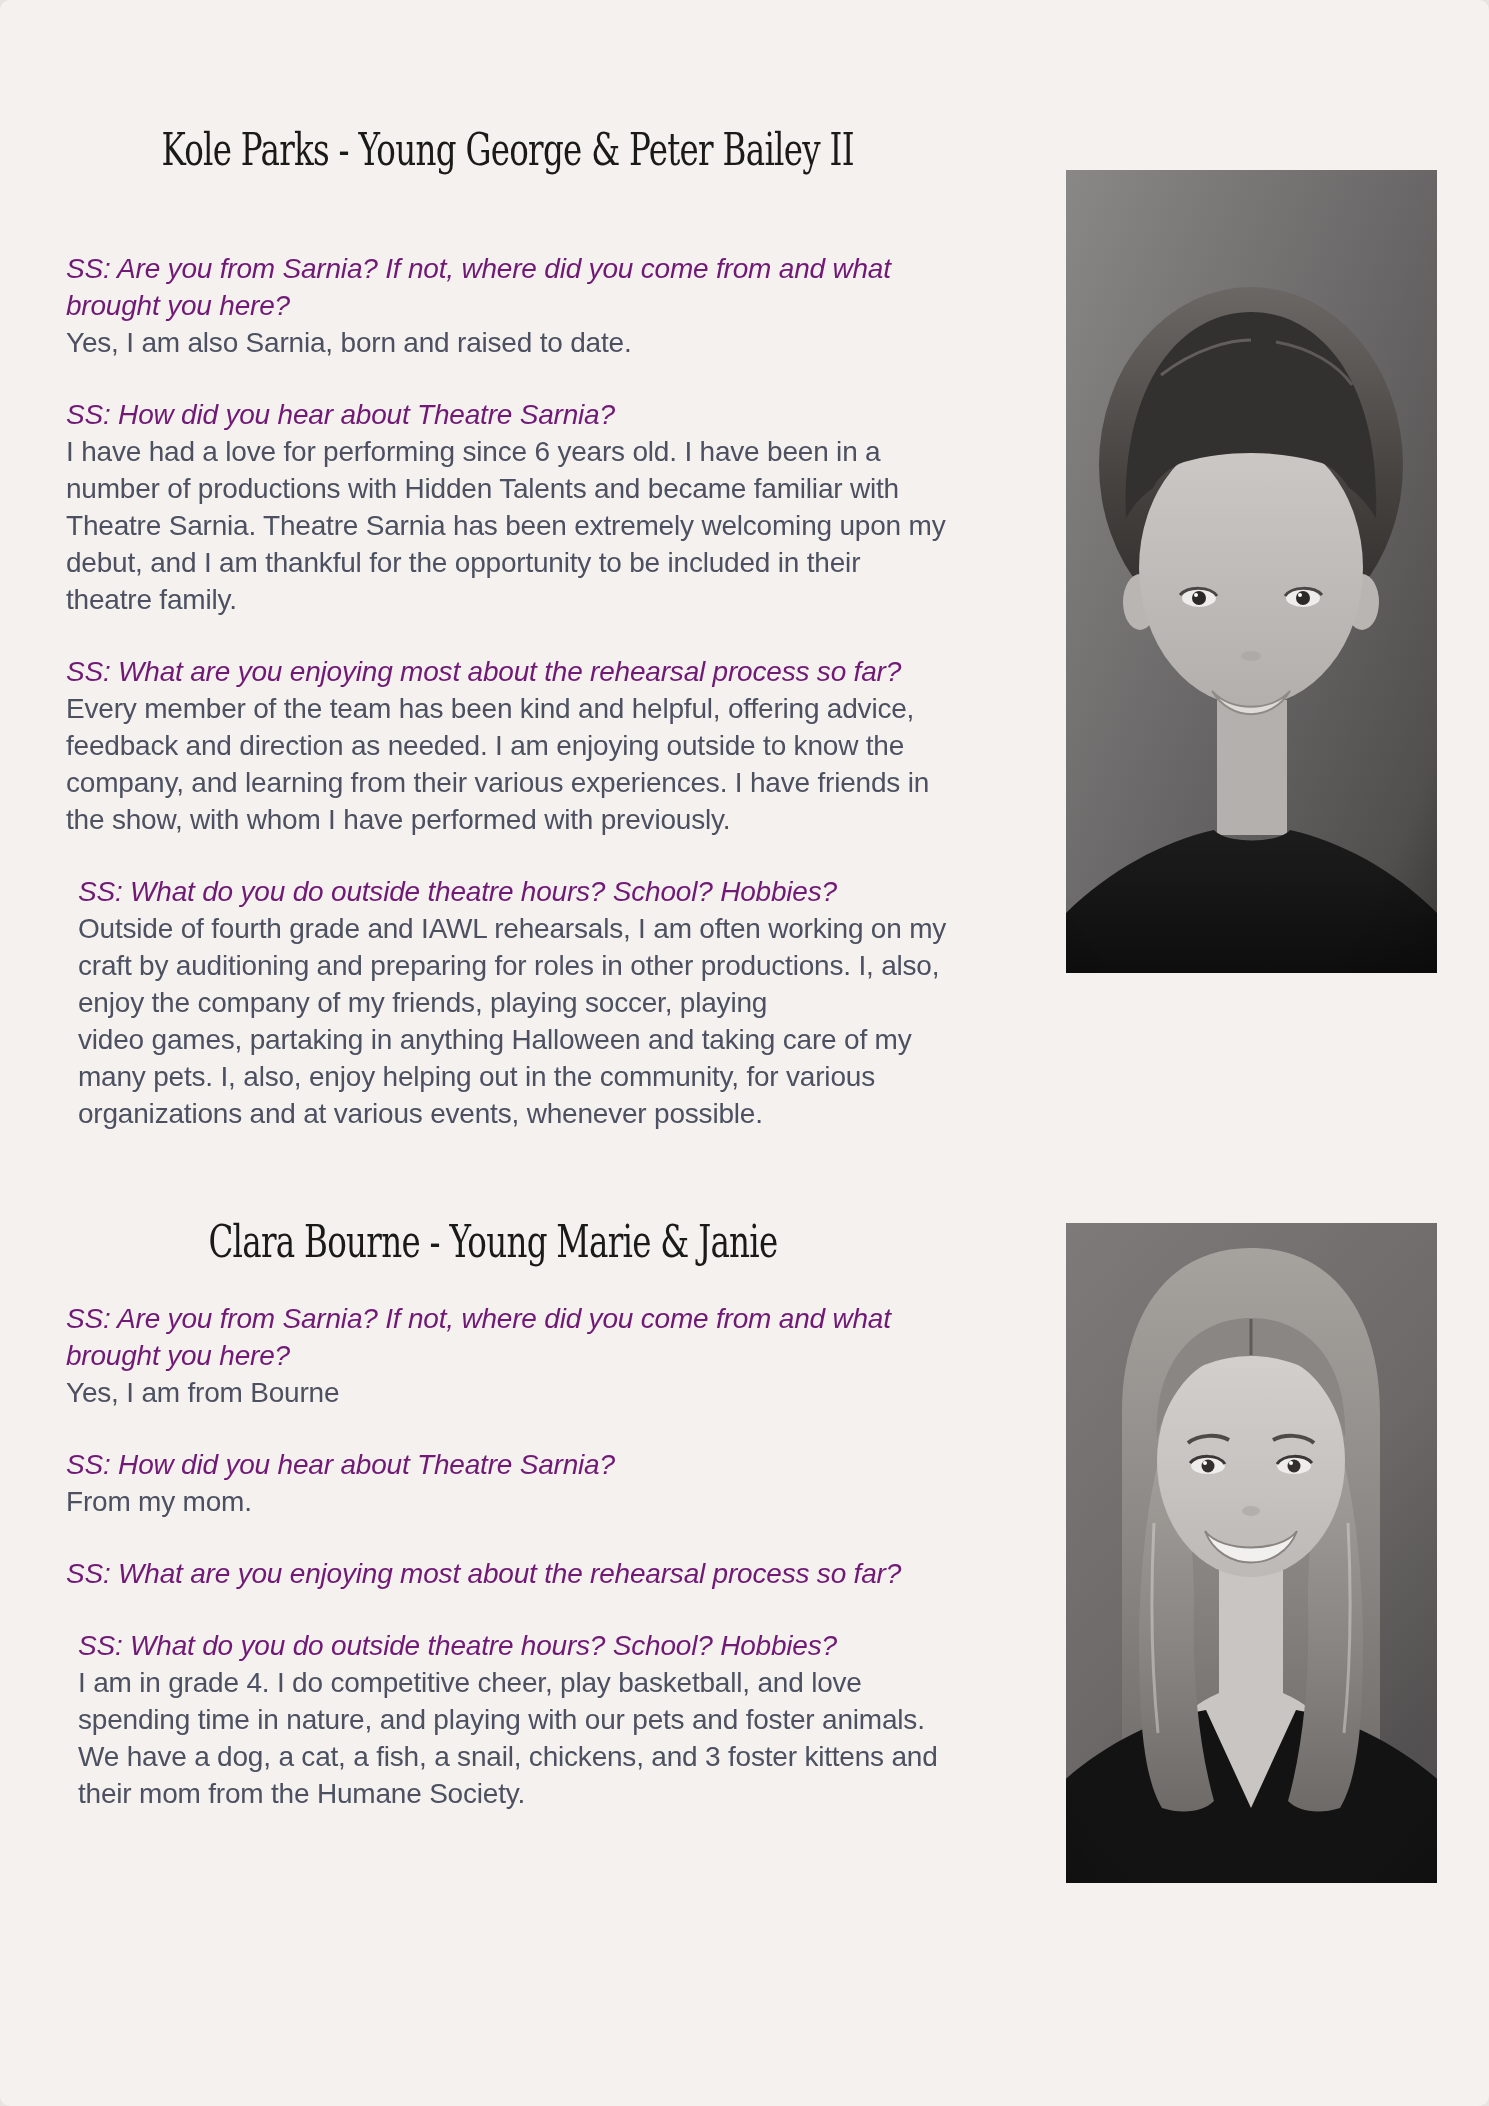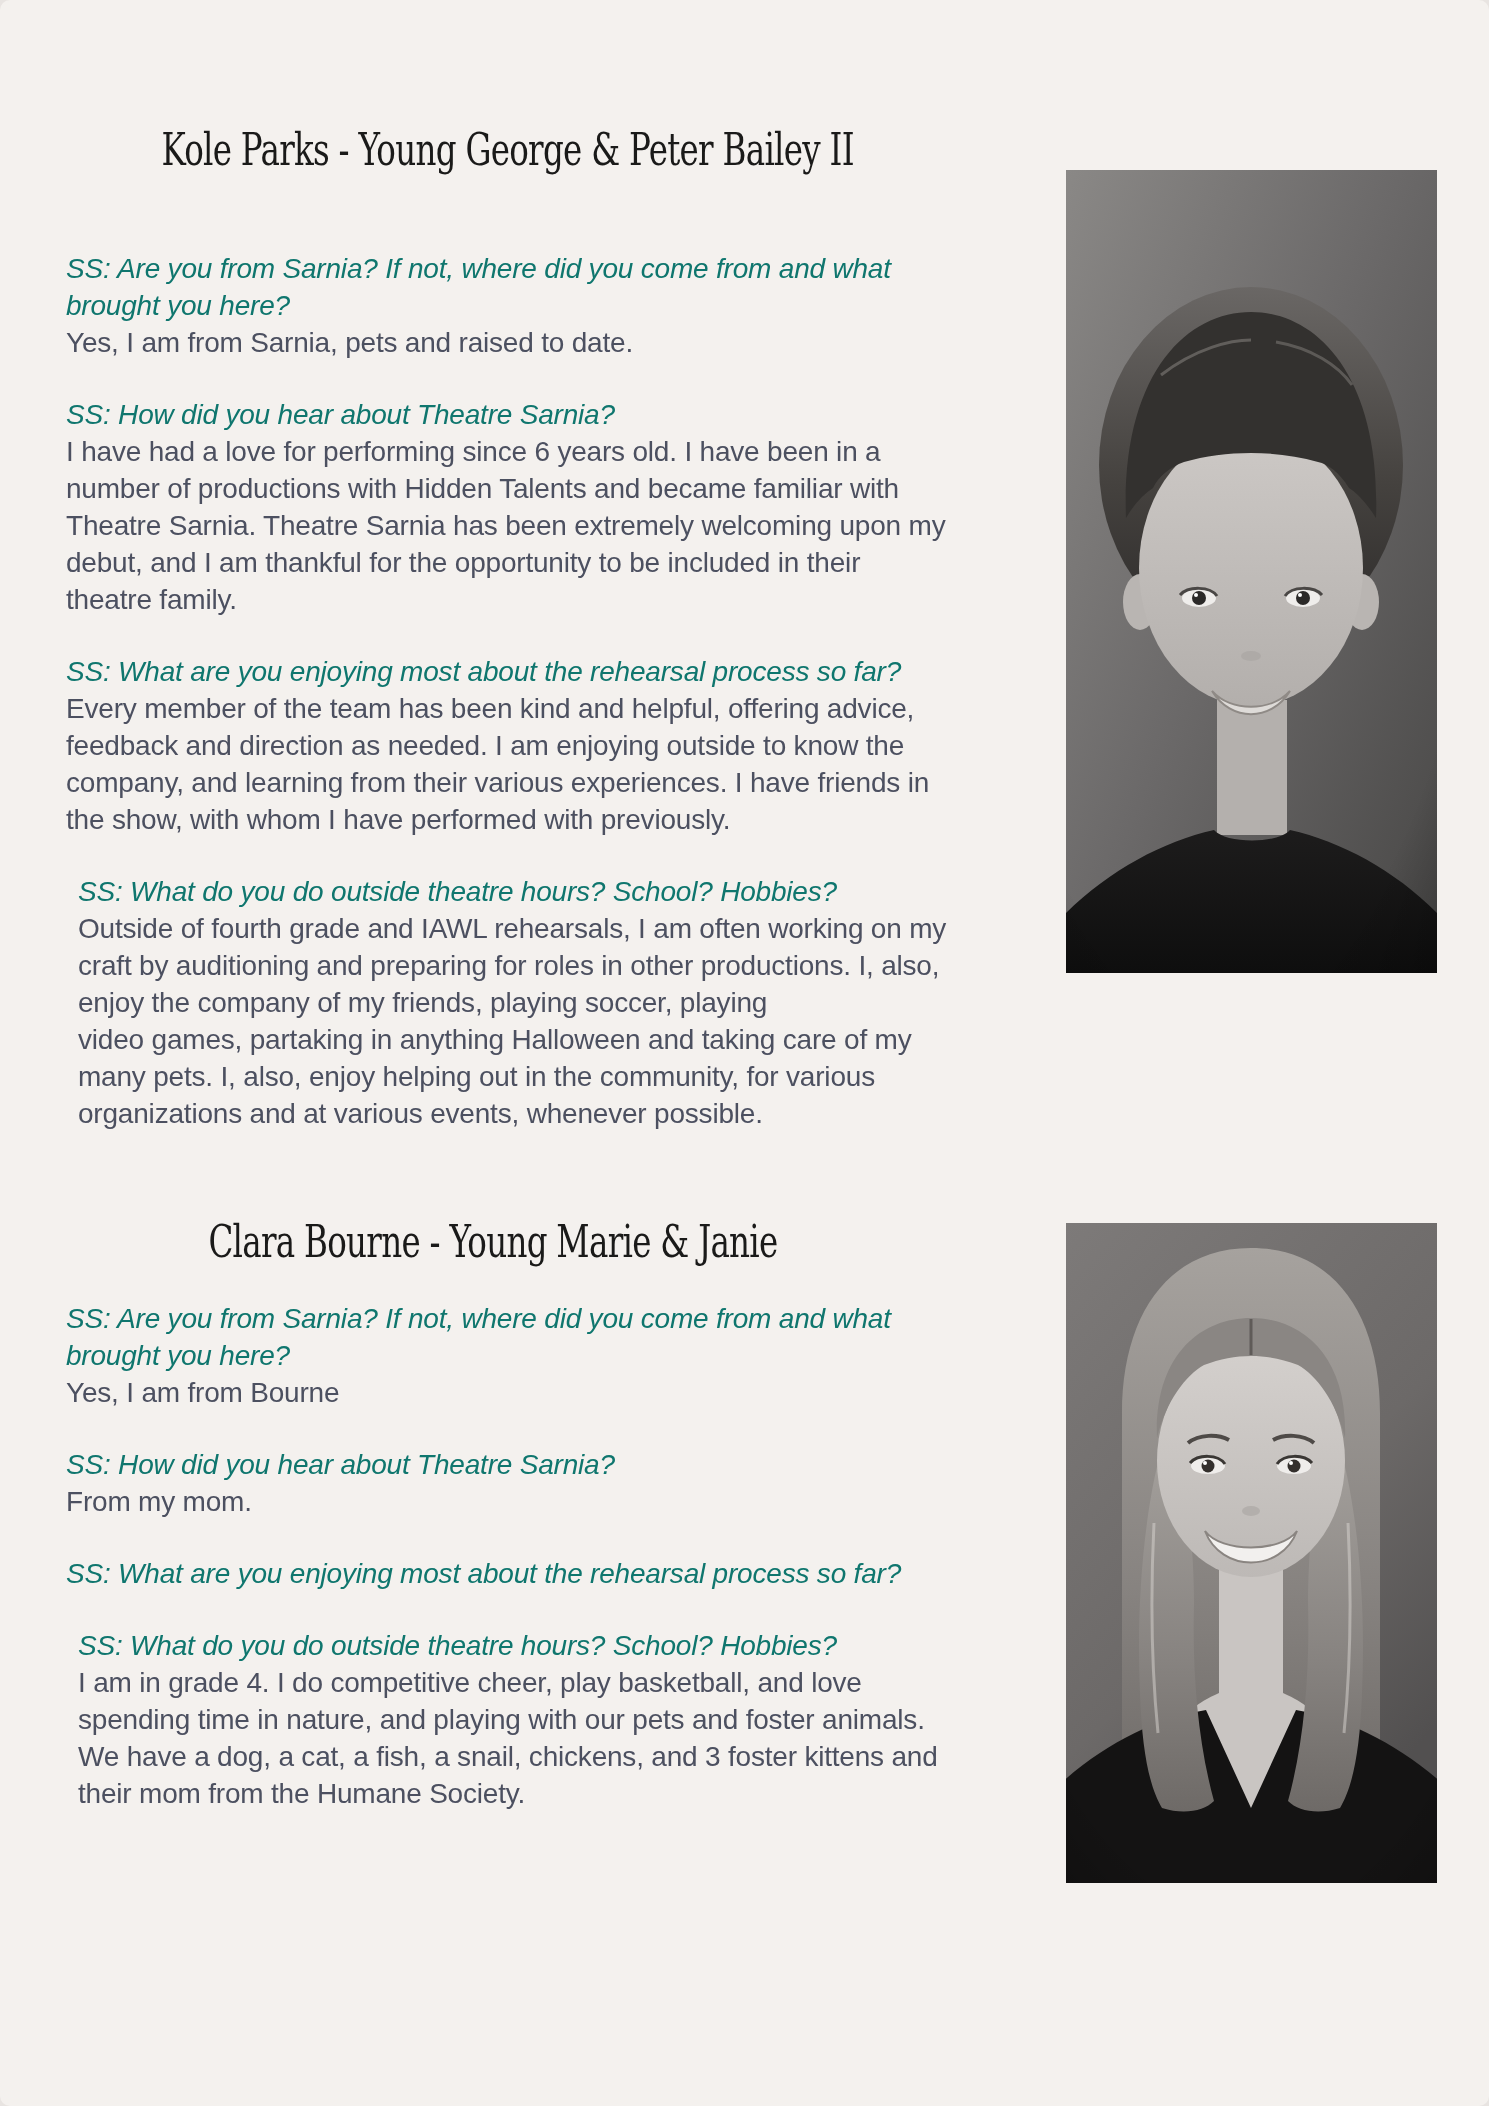--- a/index.html
+++ b/index.html
@@ -34,21 +34,21 @@
     line-height:37px;
     letter-spacing:-0.2px;
   }
   .qa-col-1{top:250px;}
   .qa-col-2{top:1300px;}
   .qa-block{margin:0 0 35px 0;}
   .qa-block:last-child{margin-bottom:0;margin-left:12px;}
   .question{
     margin:0;
     font-style:italic;
-    color:#0f766e;
+    color:#701a75;
     white-space:pre-line;
   }
   .answer{
     margin:0;
     color:#4c5060;
     white-space:pre-line;
   }
   .headshot{
     position:absolute;
     margin:0;padding:0;
@@ -64,21 +64,21 @@
 <body>
 
 <div class="page">
 
   <h1 class="profile-title title-1">Kole Parks - Young George &amp; Peter Bailey II</h1>
 
   <div class="qa-col qa-col-1">
     <div class="qa-block">
       <p class="question">SS: Are you from Sarnia? If not, where did you come from and what
 brought you here?</p>
-      <p class="answer">Yes, I am from Sarnia, pets and raised to date.</p>
+      <p class="answer">Yes, I am also Sarnia, born and raised to date.</p>
     </div>
     <div class="qa-block">
       <p class="question">SS: How did you hear about Theatre Sarnia?</p>
       <p class="answer">I have had a love for performing since 6 years old. I have been in a
 number of productions with Hidden Talents and became familiar with
 Theatre Sarnia. Theatre Sarnia has been extremely welcoming upon my
 debut, and I am thankful for the opportunity to be included in their
 theatre family.</p>
     </div>
     <div class="qa-block">

